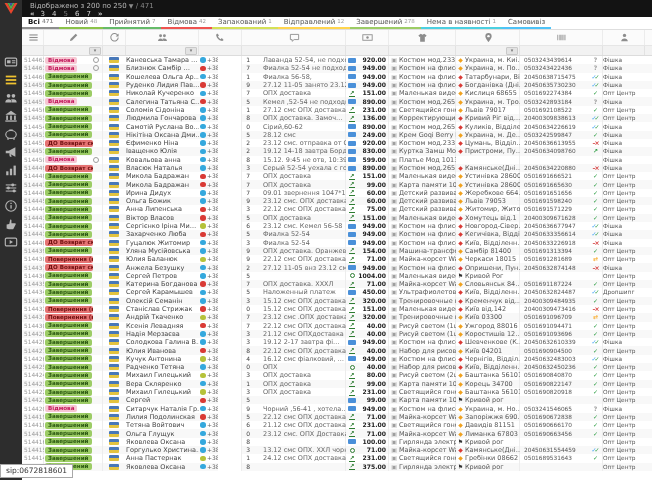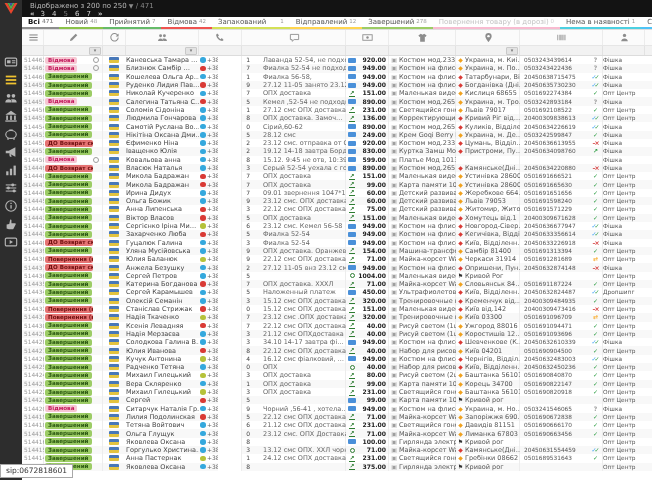--- a/index.html
+++ b/index.html
@@ -211,35 +211,31 @@
     <span class="tcount">48</span>
   </div>
       <div class="tab" style="border-bottom-color: rgb(102, 187, 106);">
     <span>Прийнятий</span>
     <span class="tcount">7</span>
   </div>
       <div class="tab" style="border-bottom-color: rgb(239, 83, 80);">
     <span>Відмова</span>
     <span class="tcount">42</span>
   </div>
-      <div class="tab" style="border-bottom-color: rgb(212, 225, 87); gap: 12px;">
+      <div class="tab" style="border-bottom-color: rgb(212, 225, 87);">
     <span>Запакований</span>
     <span class="tcount">1</span>
   </div>
       <div class="tab" style="border-bottom-color: rgb(255, 213, 79);">
     <span>Відправлений</span>
     <span class="tcount">12</span>
   </div>
       <div class="tab" style="border-bottom-color: rgb(156, 204, 101);">
     <span>Завершений</span>
     <span class="tcount">278</span>
-  </div>
-      <div class="tab dim" style="border-bottom-color: rgb(248, 187, 208);">
-    <span>Повернення товару (в дорозі)</span>
-    <span class="tcount">0</span>
   </div>
       <div class="tab" style="border-bottom-color: rgb(77, 208, 225);">
     <span>Нема в наявності</span>
     <span class="tcount">1</span>
   </div>
       <div class="tab" style="border-bottom-color: rgb(79, 195, 247);">
     <span>Самовивіз</span>
 
   </div>
     </div>
@@ -1076,21 +1072,21 @@
     <div class="c id sep">514440</div>
     <div class="c stc">
           <span class="pill return">ДО Возврат ск…</span>
         </div>
     <div class="c sep">
           <span class="clk" style="visibility: hidden;"></span>
         </div>
     <div class="c">
           <span class="flag"></span>
         </div>
-    <div class="c nm">Гуцалюк Галина</div>
+    <div class="c nm">Гуцалюк Житомир</div>
     <div class="c">
           <span class="dot viber"></span>
         </div>
     <div class="c p38">+38</div>
     <div class="c redc sep"></div>
     <div class="c cnt">3</div>
     <div class="c cm sep">Фиалка 52-54</div>
     <div class="c payc">
           <span class="payico bank"></span>
         </div>
@@ -1157,21 +1153,21 @@
     <div class="c redc sep"></div>
     <div class="c cnt">9</div>
     <div class="c cm sep">22.12 смс ОПХ доставка. ХХЛ</div>
     <div class="c payc">
           <span class="payico cod">↗</span>
         </div>
     <div class="c pr sep">71.00</div>
     <div class="c pic">▣</div>
     <div class="c prod sep">Майка-корсет Waist Trainer *142…</div>
     <div class="c car ukrposhta">◆</div>
-    <div class="c city sep">Черкаси 31914</div>
+    <div class="c city sep">Черкаси 18015</div>
     <div class="c ttn">0501691281689</div>
     <div class="c tst sep">
           <span class="wm">⇄</span>
         </div>
     <div class="c src">Опт Центр</div>
   </div>
       <div class="tr">
     <div class="c id sep">514437</div>
     <div class="c stc">
           <span class="pill return">ДО Возврат ск…</span>
@@ -1372,21 +1368,21 @@
     <div class="c id sep">514431</div>
     <div class="c stc">
           <span class="pill return">Повернення (в…</span>
         </div>
     <div class="c sep">
           <span class="clk" style="visibility: hidden;"></span>
         </div>
     <div class="c">
           <span class="flag"></span>
         </div>
-    <div class="c nm">Надія Ткаченко</div>
+    <div class="c nm">Андрій Ткаченко</div>
     <div class="c">
           <span class="dot ks"></span>
         </div>
     <div class="c p38">+38</div>
     <div class="c redc sep"></div>
     <div class="c cnt">7</div>
     <div class="c cm sep">23.12 смс .ОПХ доставка</div>
     <div class="c payc">
           <span class="payico cod">↗</span>
         </div>
@@ -1478,21 +1474,21 @@
     <div class="c">
           <span class="flag"></span>
         </div>
     <div class="c nm">Солодкова Галина В…</div>
     <div class="c">
           <span class="dot viber"></span>
         </div>
     <div class="c p38">+38</div>
     <div class="c redc sep"></div>
     <div class="c cnt">3</div>
-    <div class="c cm sep">34.10 14-17 завтра фі…</div>
+    <div class="c cm sep">19.12 2-17 завтра фі…</div>
     <div class="c payc">
           <span class="payico bank"></span>
         </div>
     <div class="c pr sep">949.00</div>
     <div class="c pic">▣</div>
     <div class="c prod sep">Костюм на флисе Мод.1014 (1ш…</div>
     <div class="c car novaposhta">◆</div>
     <div class="c city sep">Шевченкове (К…</div>
     <div class="c ttn">20450632610339</div>
     <div class="c tst sep">

